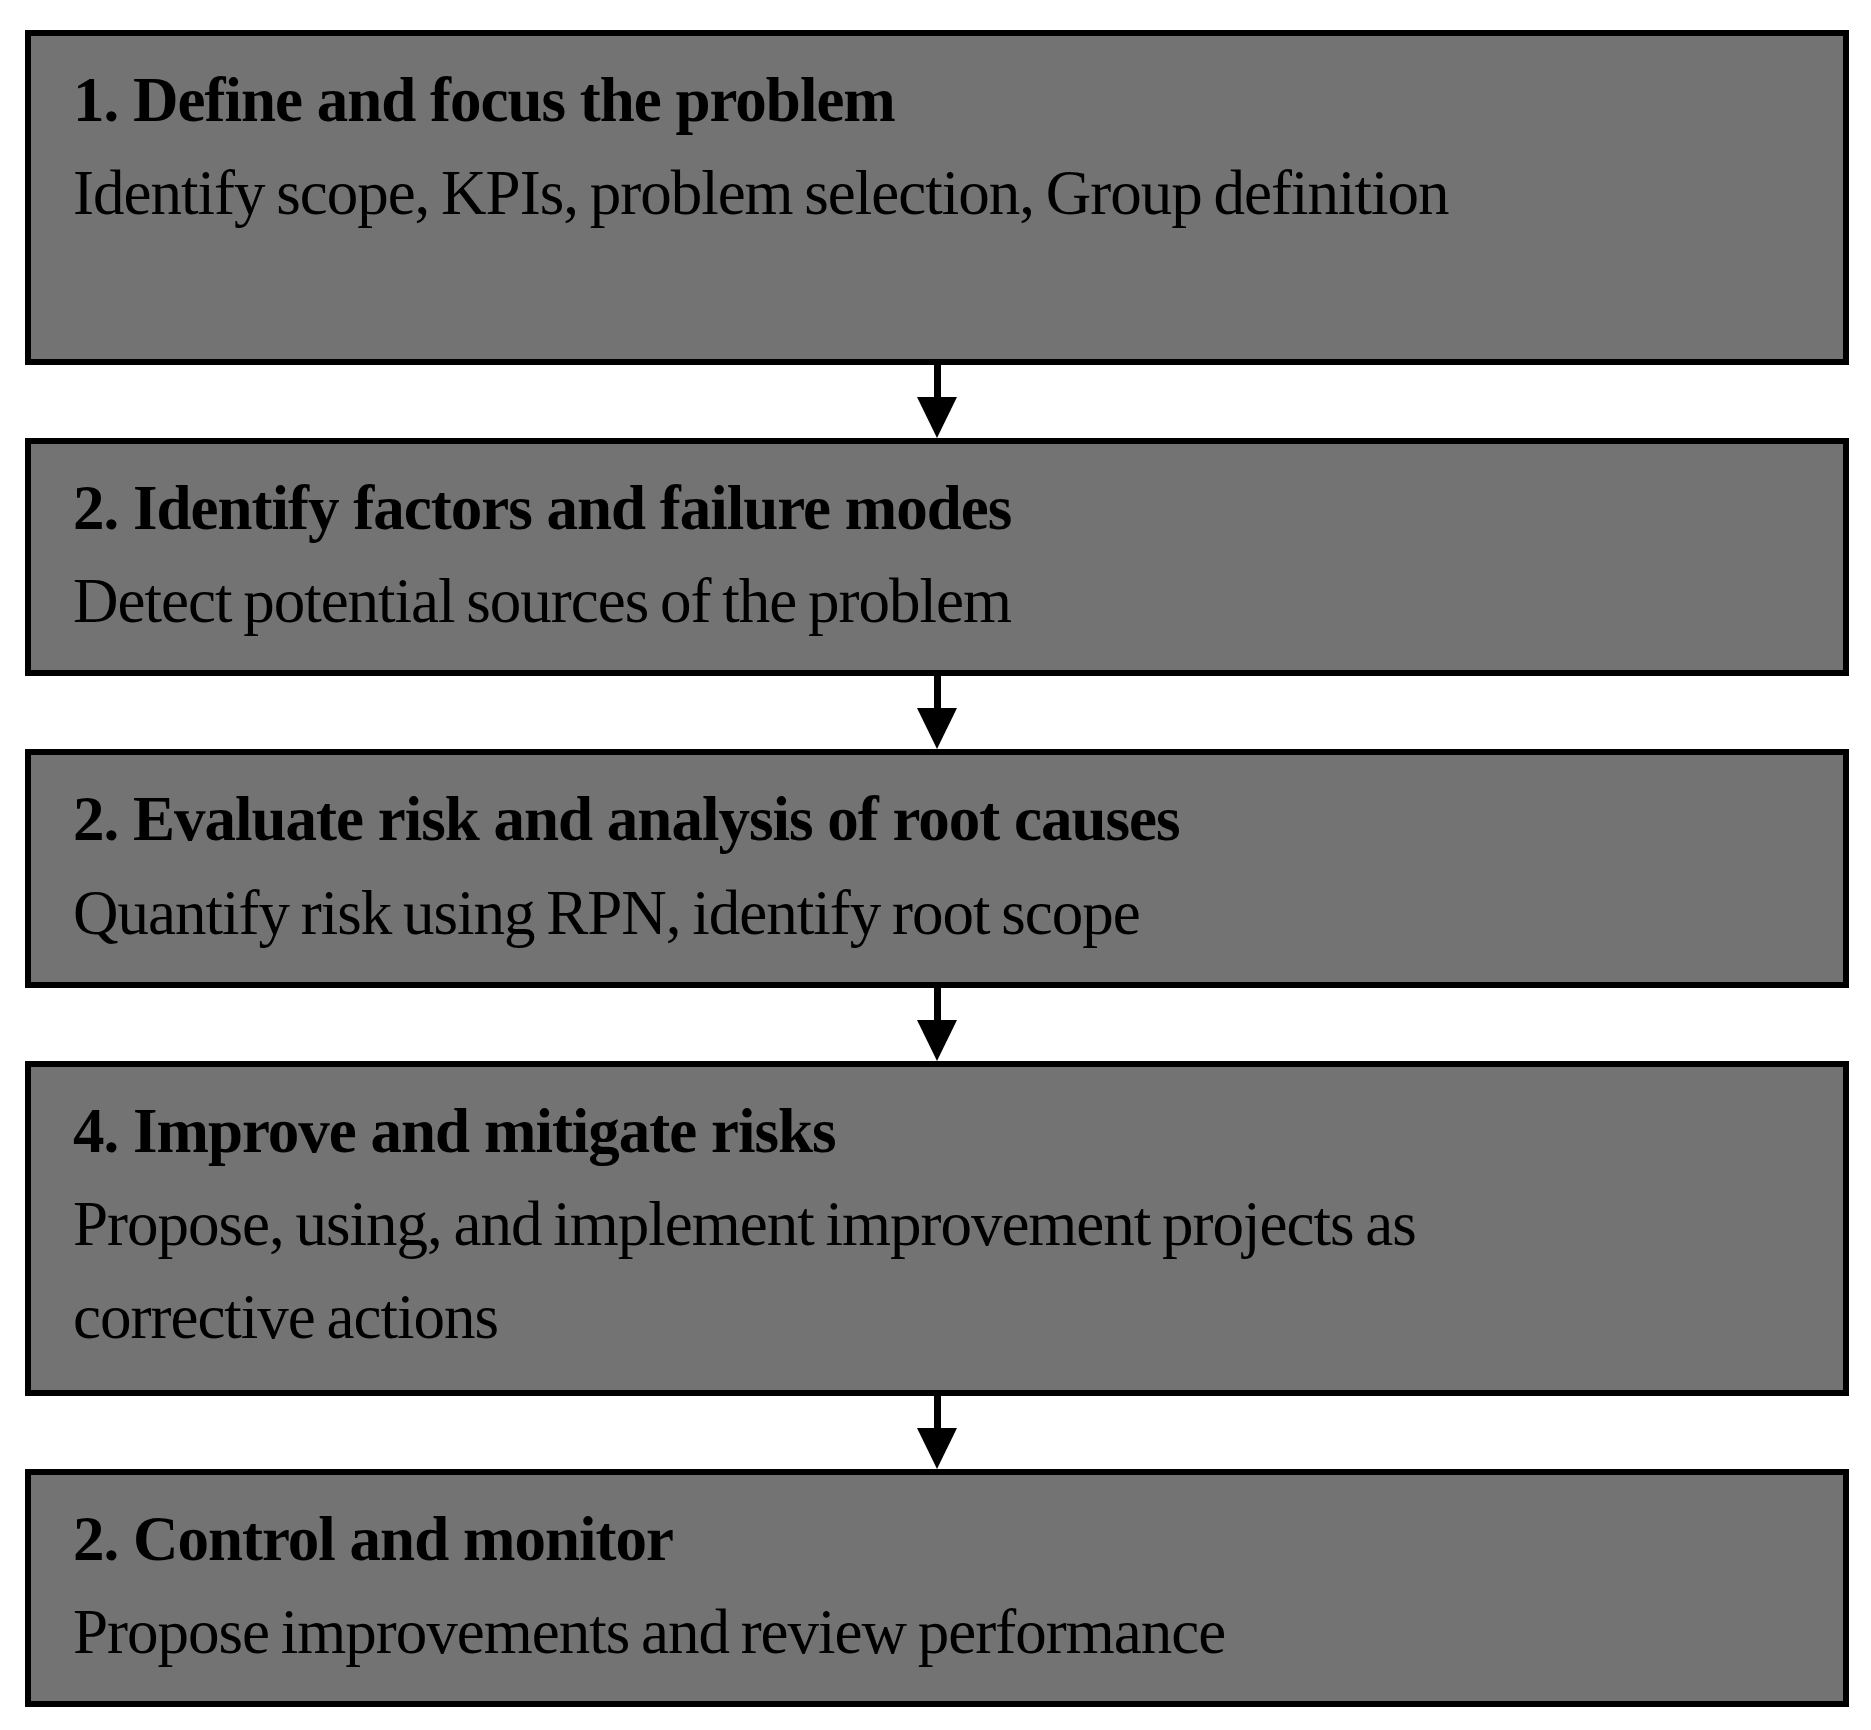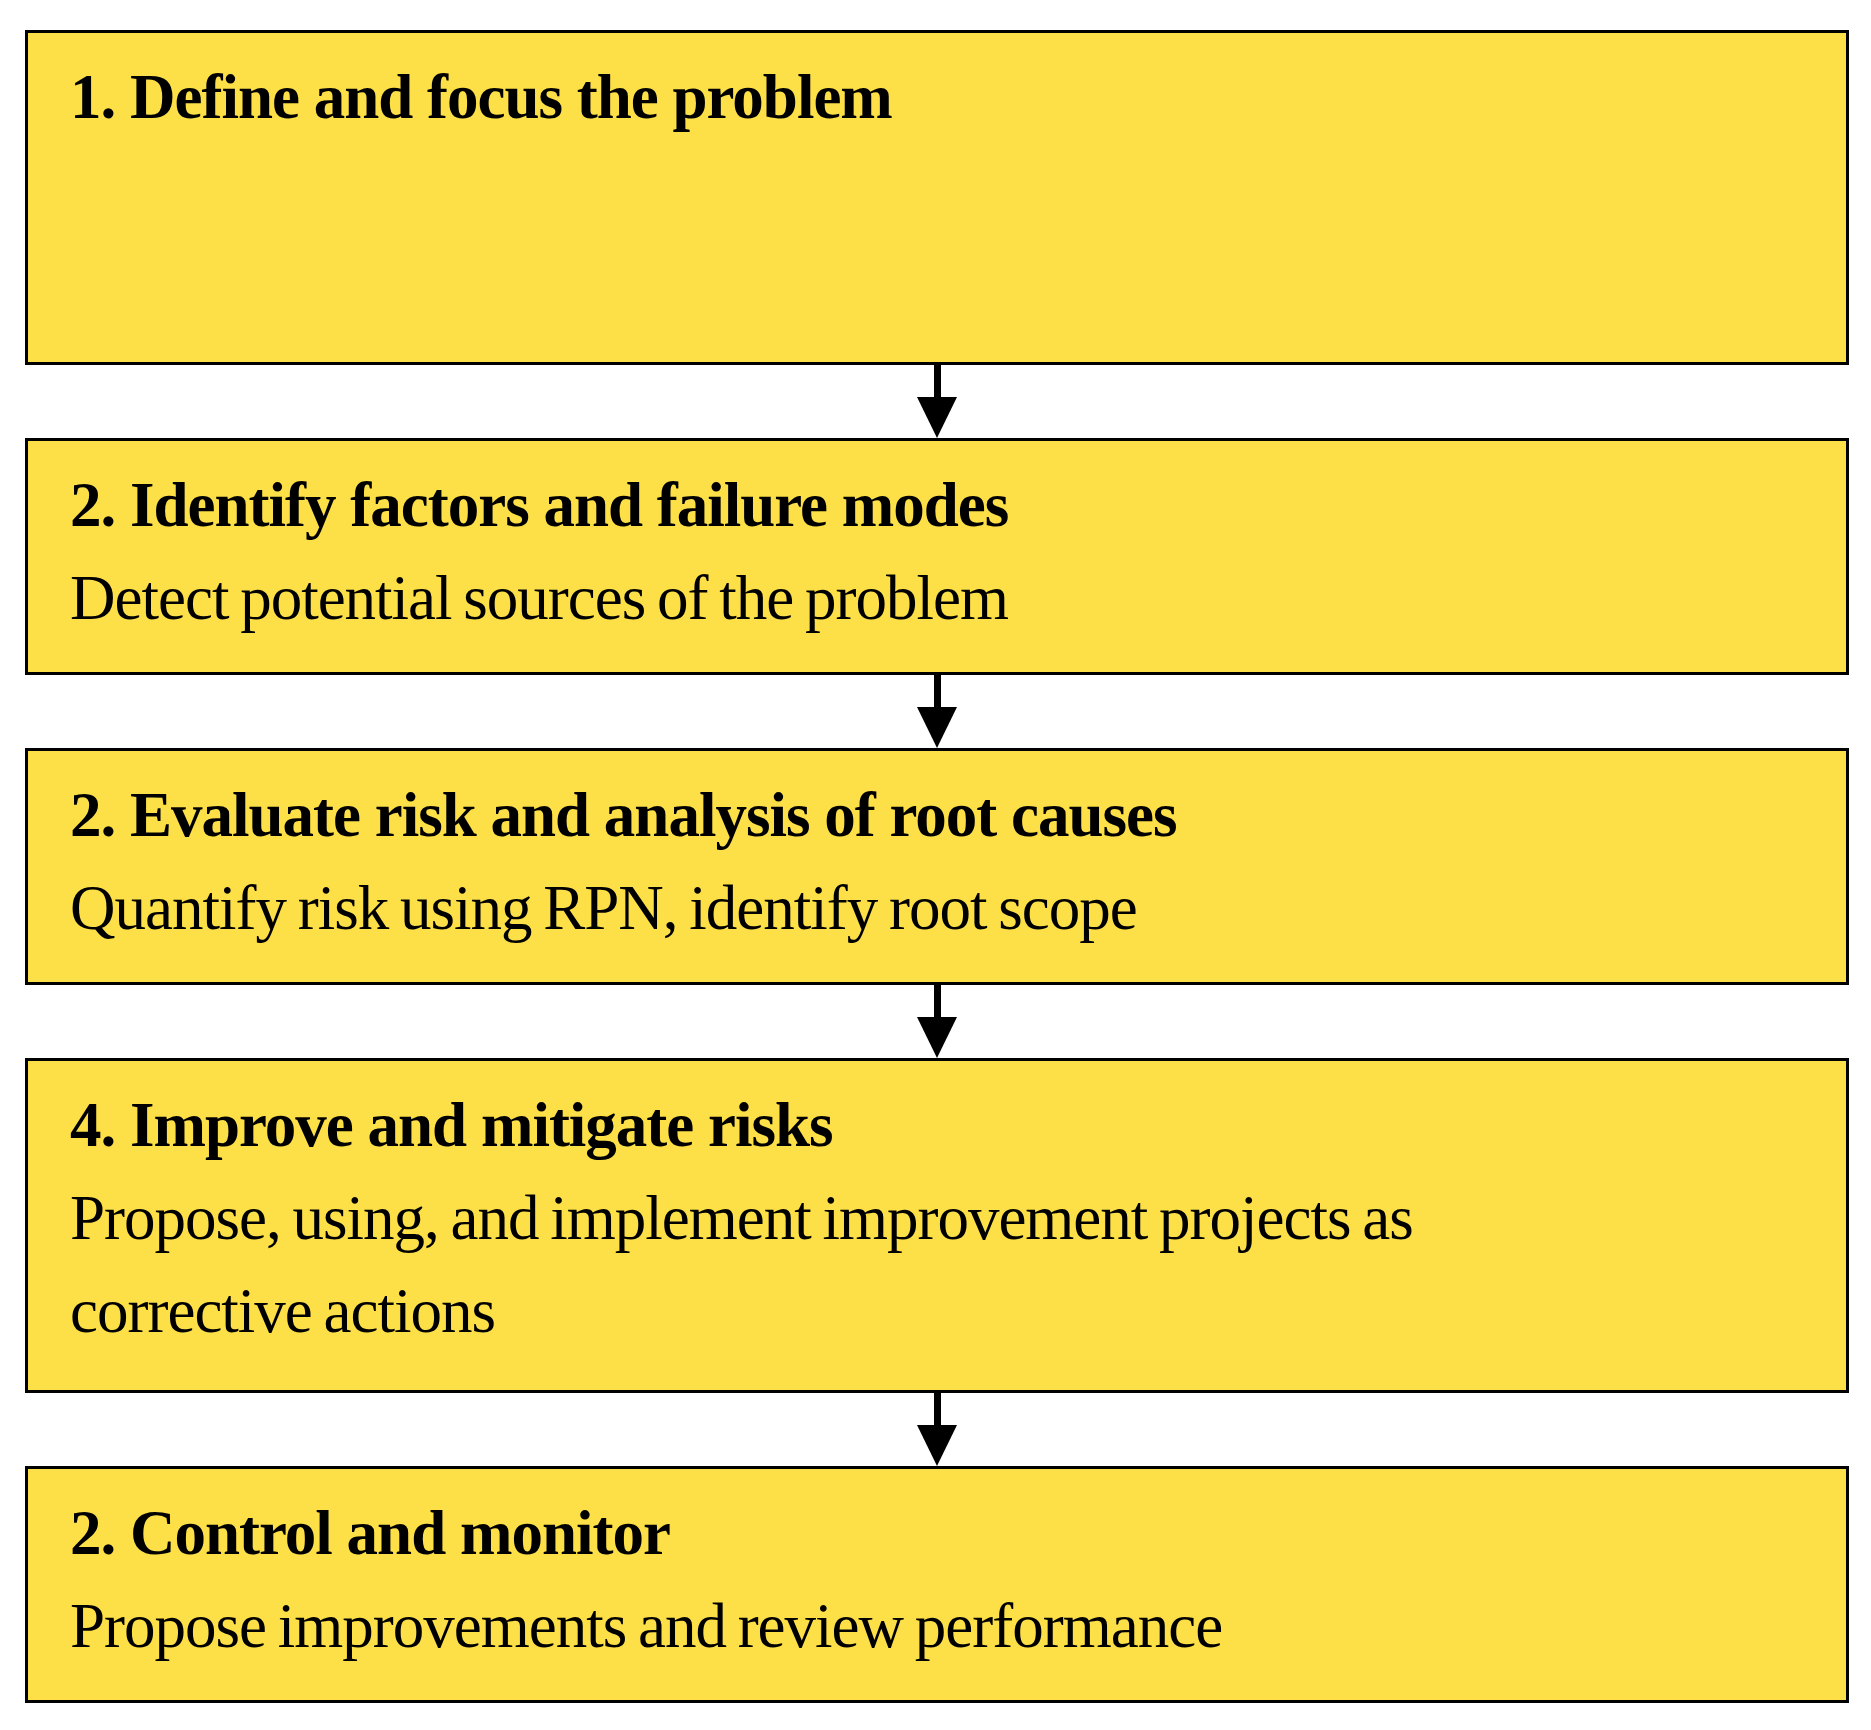--- a/index.html
+++ b/index.html
@@ -17,22 +17,22 @@
     padding: 30px 22px 0 25px;
   }
 
   .flowchart {
     display: flex;
     flex-direction: column;
     width: 100%;
   }
 
   .step-box {
-    border: 3px solid #000000;
-    background: #fde047;
+    border: 6px solid #000000;
+    background: #737373;
     padding: 18px 40px 22px 42px;
     width: 100%;
   }
 
   .step-title {
     font-weight: bold;
     font-size: 63px;
     line-height: 1.48;
     letter-spacing: -1px;
     white-space: nowrap;
@@ -73,20 +73,21 @@
   }
 </style>
 </head>
 <body>
 
 <div class="canvas">
   <div class="flowchart">
 
     <div class="step-box h-tall">
       <div class="step-title">1. Define and focus the problem</div>
+      <div class="step-desc">Identify scope, KPIs, problem selection, Group definition</div>
     </div>
 
     <div class="arrow">
       <div class="arrow-stem"></div>
       <div class="arrow-head"></div>
     </div>
 
     <div class="step-box h-short">
       <div class="step-title">2. Identify factors and failure modes</div>
       <div class="step-desc">Detect potential sources of the problem</div>

